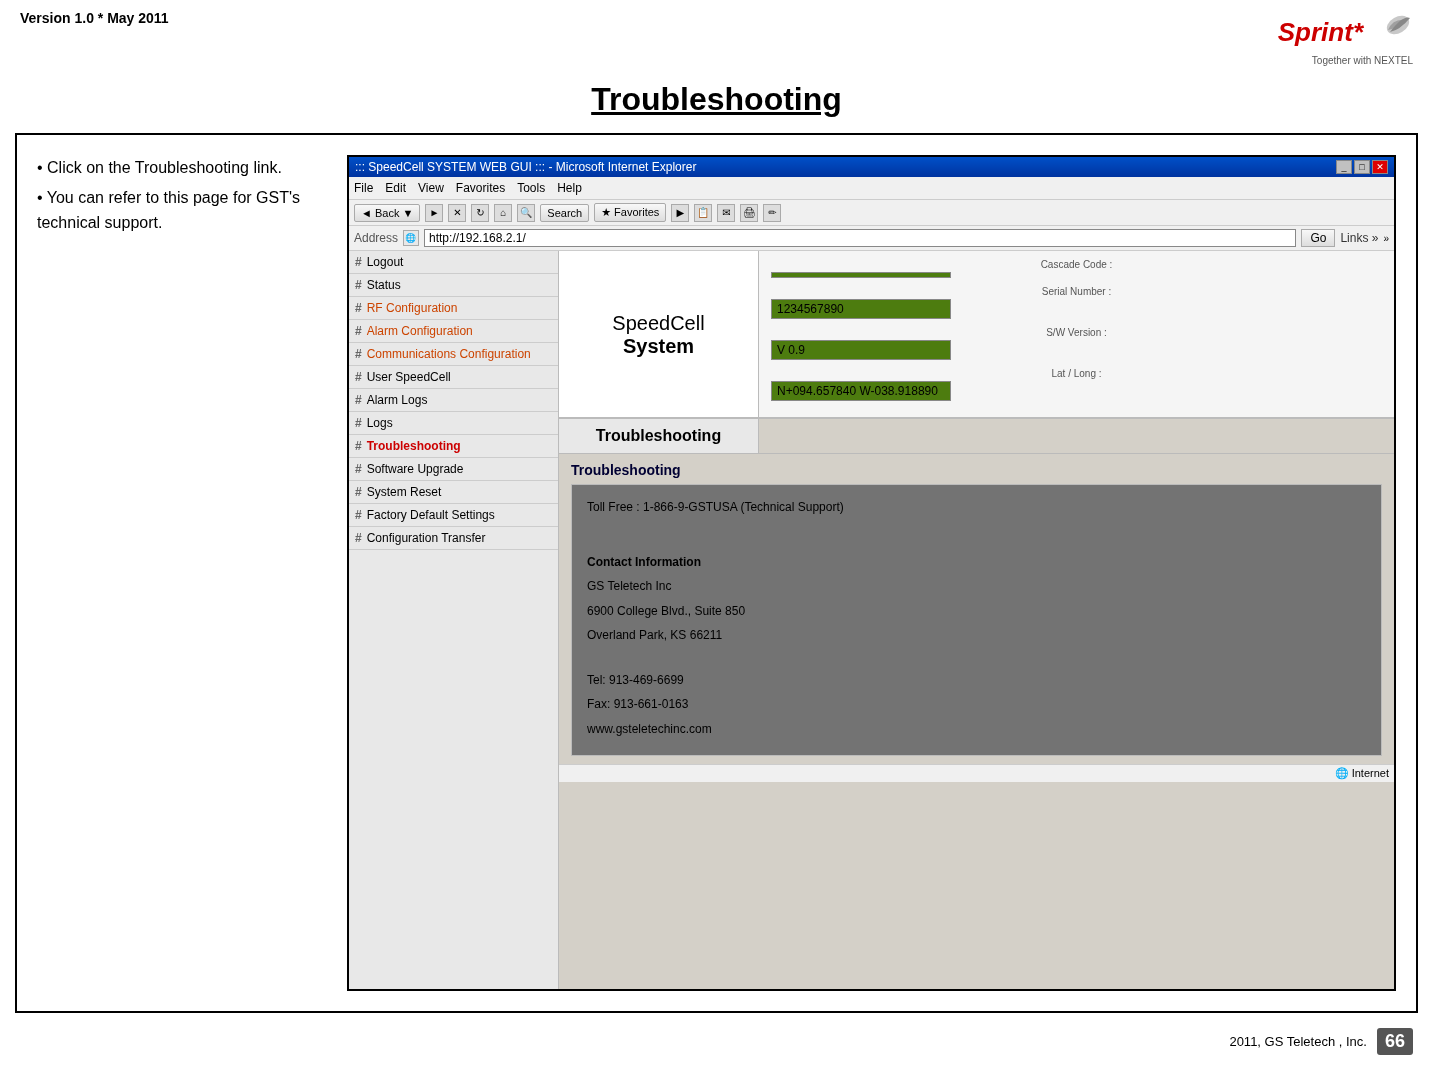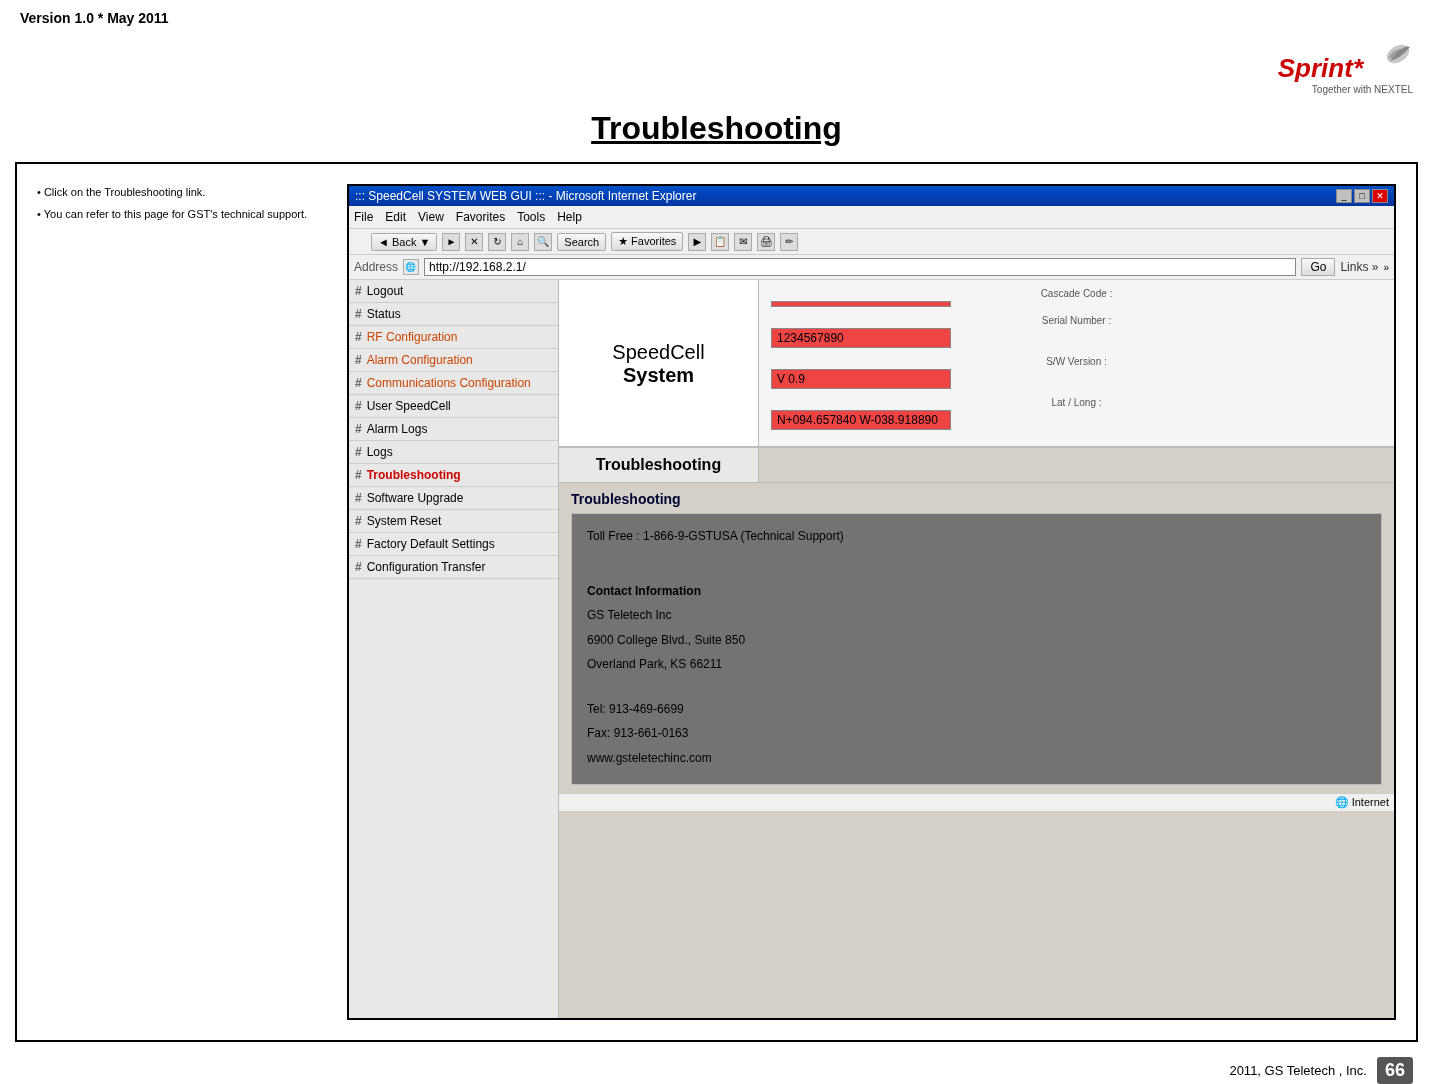--- a/index.html
+++ b/index.html
@@ -63,21 +63,21 @@
       gap: 30px;
       min-height: 880px;
     }
 
     
     .left-panel {
       width: 280px;
       flex-shrink: 0;
     }
     .left-panel p {
-      font-size: 11px;
+      font-size: 16px;
       color: #000;
       line-height: 1.6;
       margin-bottom: 4px;
     }
 
     
     .browser-window {
       flex: 1;
       border: 2px solid #000;
       display: flex;
@@ -120,21 +120,21 @@
       font-size: 12px;
       display: flex;
       gap: 12px;
       border-bottom: 1px solid #ccc;
     }
     .browser-menubar span { cursor: pointer; }
 
     
     .browser-toolbar {
       background: #f0f0f0;
-      padding: 3px 22px;
+      padding: 3px 5px;
       display: flex;
       align-items: center;
       gap: 5px;
       border-bottom: 1px solid #ccc;
     }
     .tb-btn {
       background: linear-gradient(to bottom, #f8f8f8, #ddd);
       border: 1px solid #aaa;
       padding: 2px 6px;
       font-size: 11px;
@@ -263,21 +263,21 @@
     .info-label {
       font-size: 10px;
       color: #555;
       margin-bottom: 2px;
       text-align: center;
     }
     .info-value {
       border: 1px solid #888;
       padding: 2px 5px;
       font-size: 12px;
-      background: #ef4444;
+      background: #4d7c0f;
       width: 180px;
     }
 
     
     .ts-section {
       background: #d4d0c8;
       padding: 8px 12px;
     }
     .ts-section-title {
       font-size: 14px;
@@ -332,21 +332,21 @@
       align-items: center;
       gap: 3px;
     }
   </style>
 </head>
 <body>
 
 <div class="page-header">
   <span class="version-text">Version 1.0 * May 2011</span>
   <div class="sprint-logo">
-    <div style="display:flex; align-items:flex-end; gap:5px;margin-top:29px;">
+    <div style="display:flex; align-items:center; gap:5px;">
       <span class="sprint-logo-text">
         <span>Sprint</span><span style="color:#cc0000;">*</span>
       </span>
 
       <svg width="45" height="45" viewBox="0 0 45 45">
         <ellipse cx="30" cy="15" rx="12" ry="8" fill="#c8c8c8" transform="rotate(-30 30 15)"></ellipse>
         <path d="M 20 20 Q 25 8 38 10 Q 30 18 20 20 Z" fill="#a0a0a0"></path>
         <path d="M 22 22 Q 35 5 42 8 Q 32 20 22 22 Z" fill="#888"></path>
       </svg>
     </div>

